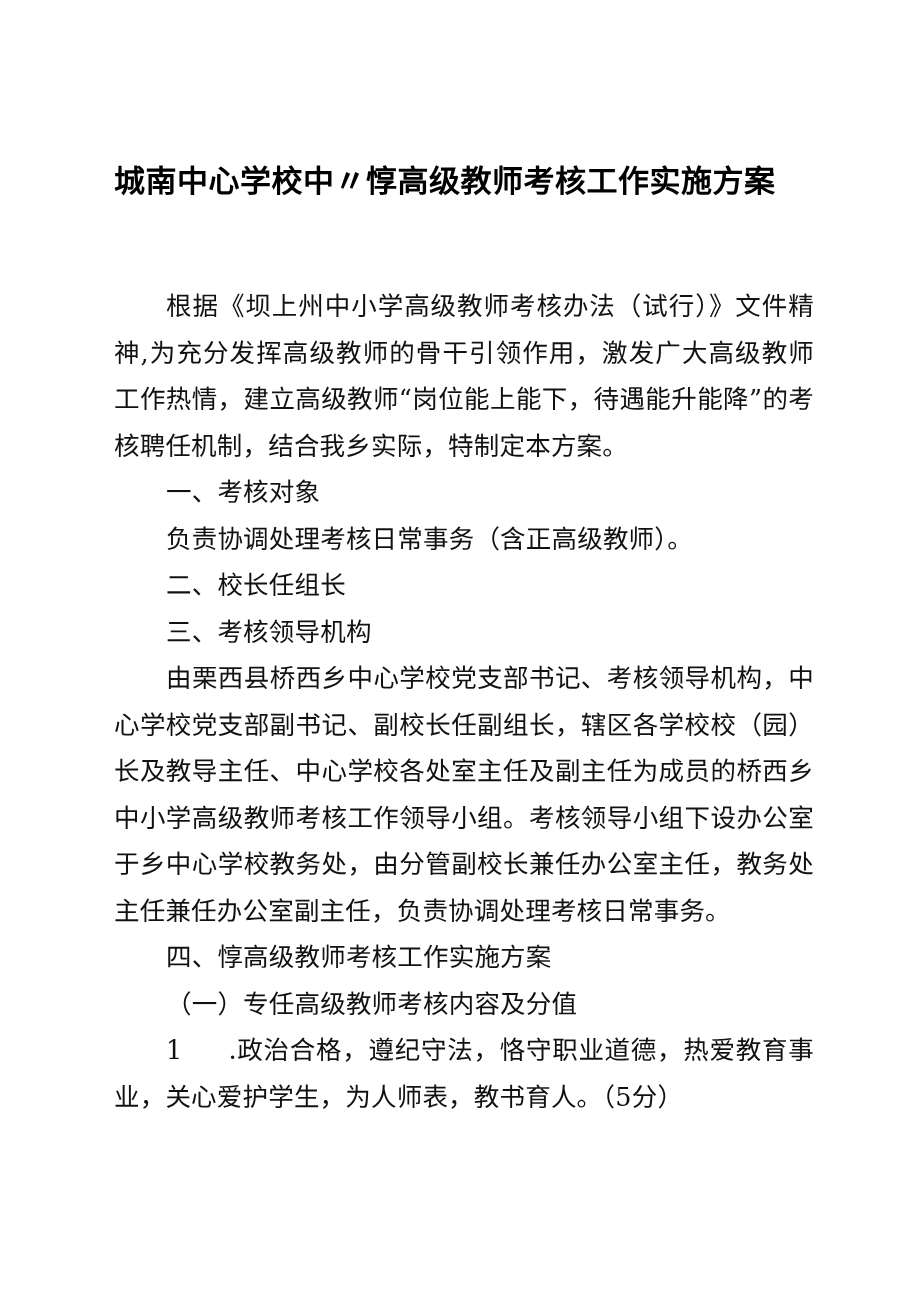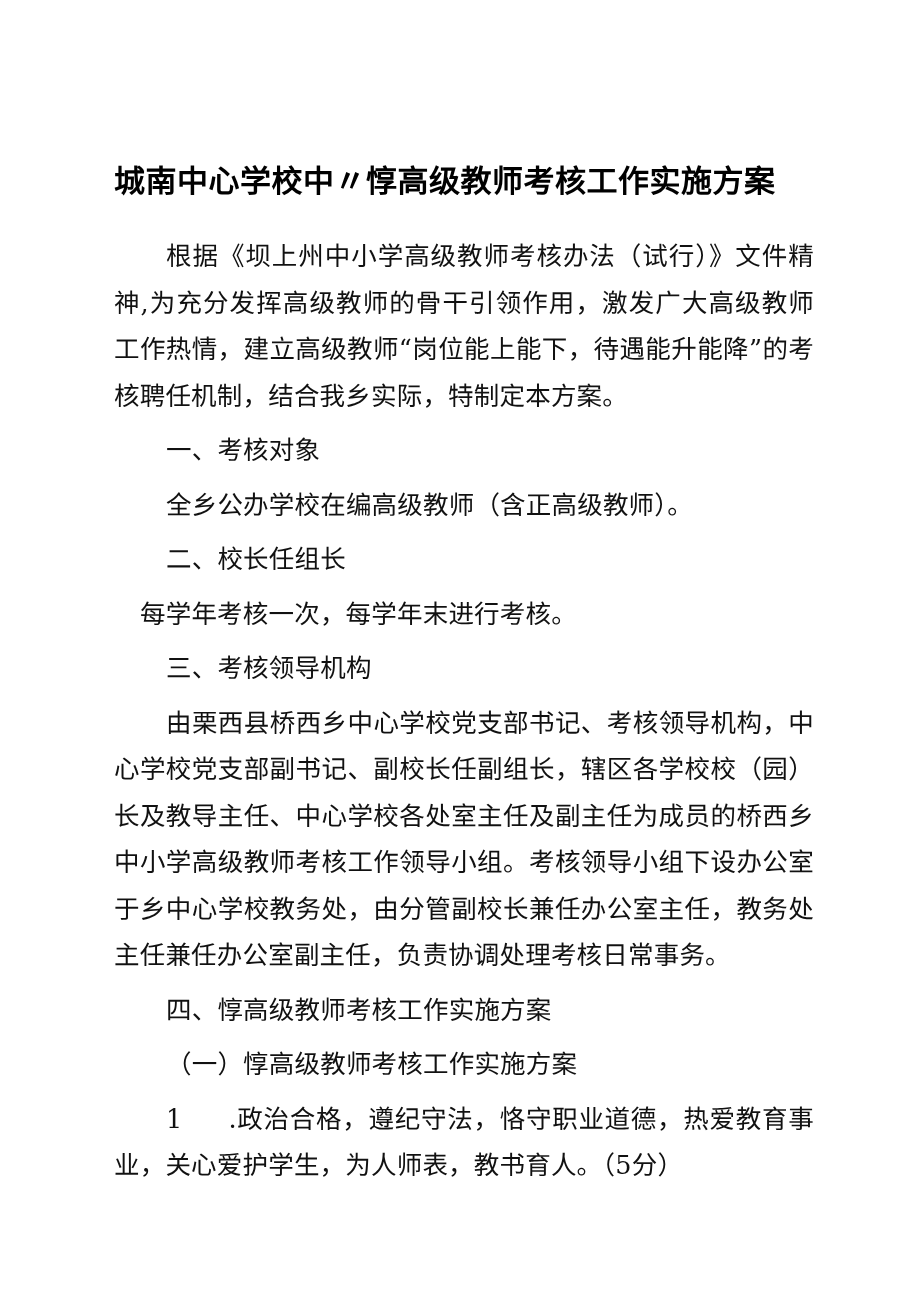--- a/index.html
+++ b/index.html
@@ -50,51 +50,50 @@
   .para.indent-2 {
     text-indent: 52px;
   }
   .para.indent-1 {
     text-indent: 26px;
   }
   .para.nojustify {
     text-align: left;
   }
   
-  .gap-lead { margin-top: 32px; }
-  .gap-sm   { margin-top: 8px; }
+  .gap-lead { margin-top: 82px; }
+  .gap-sm   { margin-top: 0px; }
   .numgap {
     display: inline-block;
     width: 46px;
   }
 </style>
 </head>
 <body>
 
 <div class="page">
   <div class="doc-body">
 
     <h1 class="doc-title">城南中心学校中〃惇高级教师考核工作实施方案</h1>
 
     <p class="para indent-2 gap-lead">根据《坝上州中小学高级教师考核办法（试行）》文件精神,为充分发挥高级教师的骨干引领作用，激发广大高级教师工作热情，建立高级教师“岗位能上能下，待遇能升能降”的考核聘任机制，结合我乡实际，特制定本方案。</p>
 
     <p class="para indent-2 gap-sm nojustify">一、考核对象</p>
 
-    <p class="para indent-2 gap-sm nojustify">全乡公办学校在编高级教师（含正高级教师）。</p>
+    <p class="para indent-2 gap-sm nojustify">负责协调处理考核日常事务（含正高级教师）。</p>
 
     <p class="para indent-2 gap-sm nojustify">二、校长任组长</p>
 
-    <p class="para indent-1 gap-sm nojustify">每学年考核一次，每学年末进行考核。</p>
 
     <p class="para indent-2 gap-sm nojustify">三、考核领导机构</p>
 
     <p class="para indent-2 gap-sm">由栗西县桥西乡中心学校党支部书记、考核领导机构，中心学校党支部副书记、副校长任副组长，辖区各学校校（园）长及教导主任、中心学校各处室主任及副主任为成员的桥西乡中小学高级教师考核工作领导小组。考核领导小组下设办公室于乡中心学校教务处，由分管副校长兼任办公室主任，教务处主任兼任办公室副主任，负责协调处理考核日常事务。</p>
 
     <p class="para indent-2 gap-sm nojustify">四、惇高级教师考核工作实施方案</p>
 
-    <p class="para indent-2 gap-sm nojustify">（一）惇高级教师考核工作实施方案</p>
+    <p class="para indent-2 gap-sm nojustify">（一）专任高级教师考核内容及分值</p>
 
     <p class="para indent-2 gap-sm">
       <span>1</span><span class="numgap"></span><span>.政治合格，遵纪守法，恪守职业道德，热爱教育事业，关心爱护学生，为人师表，教书育人。（5分）</span>
     </p>
 
   </div>
 </div>
 
 </body></html>

